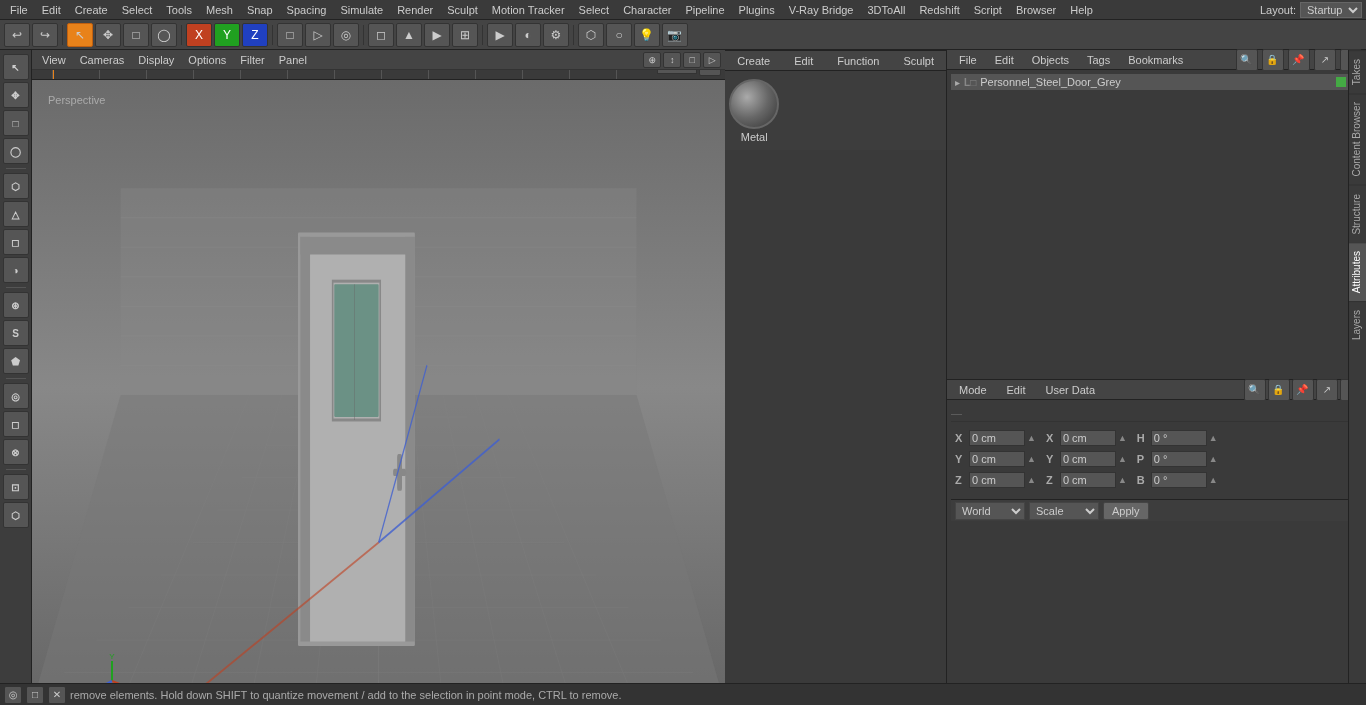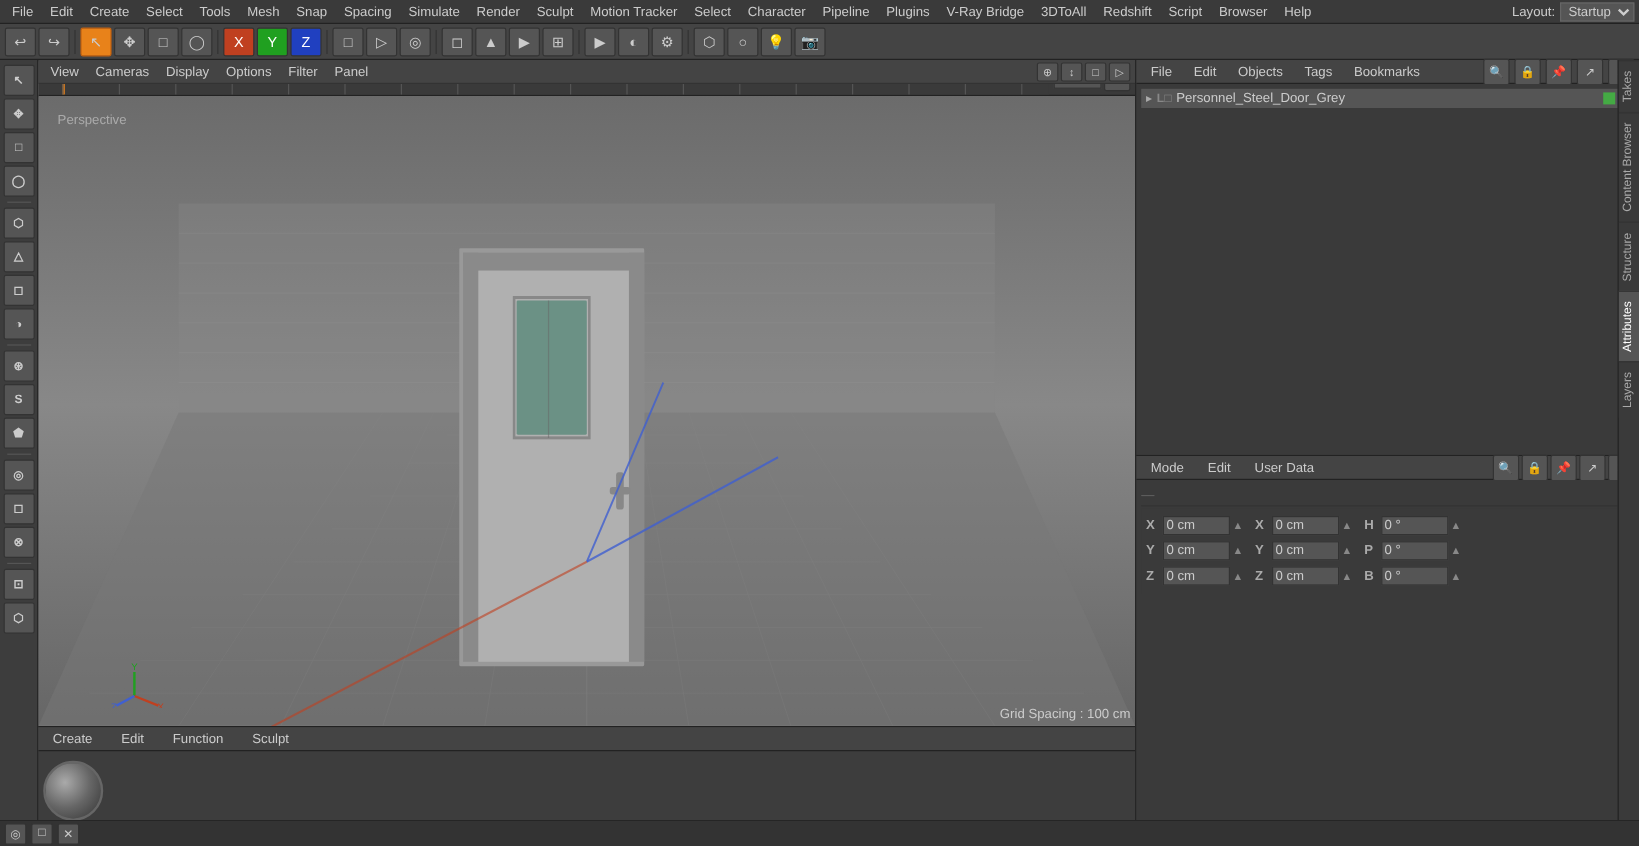--- a/index.html
+++ b/index.html
@@ -95,21 +95,21 @@
       color: #ccc;
       font-size: 10px;
       font-weight: bold;
     }
     .left-tool-separator { width: 20px; height: 1px; background: #555; margin: 2px 0; }
 
     
     #center-content {
       flex: 1;
       display: flex;
-      flex-direction: column;
+      flex-direction: row;
     }
 
     
     #viewport {
       flex: 1;
       background: #5a5a5a;
       position: relative;
       overflow: hidden;
     }
     #viewport-header {
@@ -849,33 +849,45 @@
             <span class="xyz-arrow">▲</span>
             <span class="xyz-label" style="margin-left:8px;">Z</span>
             <input class="xyz-input" value="0 cm" style="">
             <span class="xyz-arrow">▲</span>
             <span class="xyz-label" style="margin-left:8px;">B</span>
             <input class="xyz-input" value="0 °" style="">
             <span class="xyz-arrow">▲</span>
           </div>
         </div>
 
+        <div id="coord-bottom" style="margin-top:4px;">
+          <select class="coord-select">
+            <option>World</option>
+            <option>Object</option>
+          </select>
+          <select class="coord-select">
+            <option>Scale</option>
+            <option>Size</option>
+          </select>
+          <button class="apply-btn">Apply</button>
+        </div>
       </div>
     </div>
 
     <div style="position:absolute;right:0;top:0;bottom:0;width:18px;background:#3a3a3a;border-left:1px solid #222;display:flex;flex-direction:column;">
       <div class="vtab">Takes</div>
       <div class="vtab">Content Browser</div>
       <div class="vtab">Structure</div>
       <div class="vtab" style="background:#555;color:#fff;">Attributes</div>
       <div class="vtab">Layers</div>
     </div>
   </div>
 
 </div>
 
 <div id="status-bar">
   <div style="display:flex;align-items:center;gap:4px;">
     <div class="play-btn" style="width:18px;height:18px;">◎</div>
     <div class="play-btn" style="width:18px;height:18px;">□</div>
     <div class="play-btn" style="width:18px;height:18px;">✕</div>
   </div>
+  <span id="status-text">remove elements. Hold down SHIFT to quantize movement / add to the selection in point mode, CTRL to remove.</span>
 </div>
 
 </body></html>

